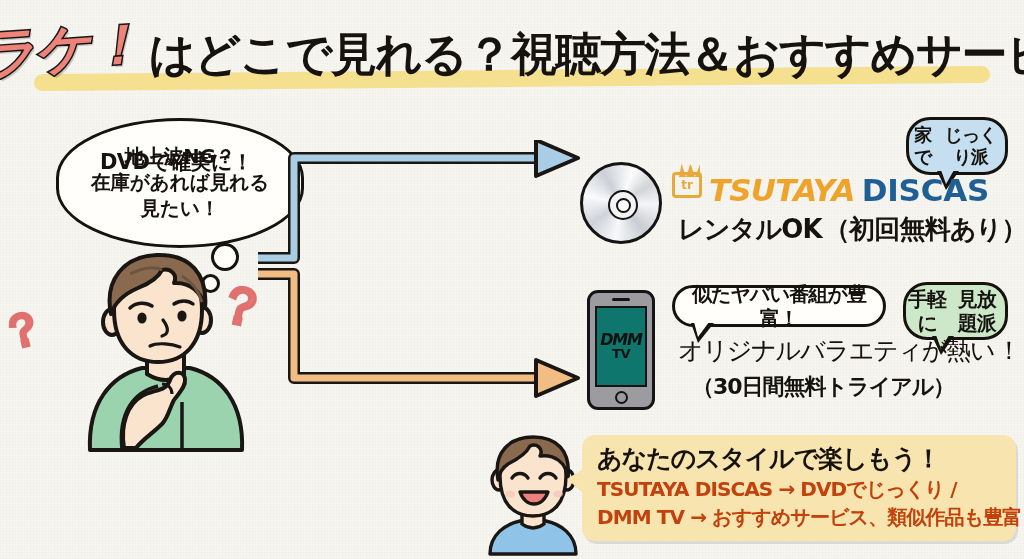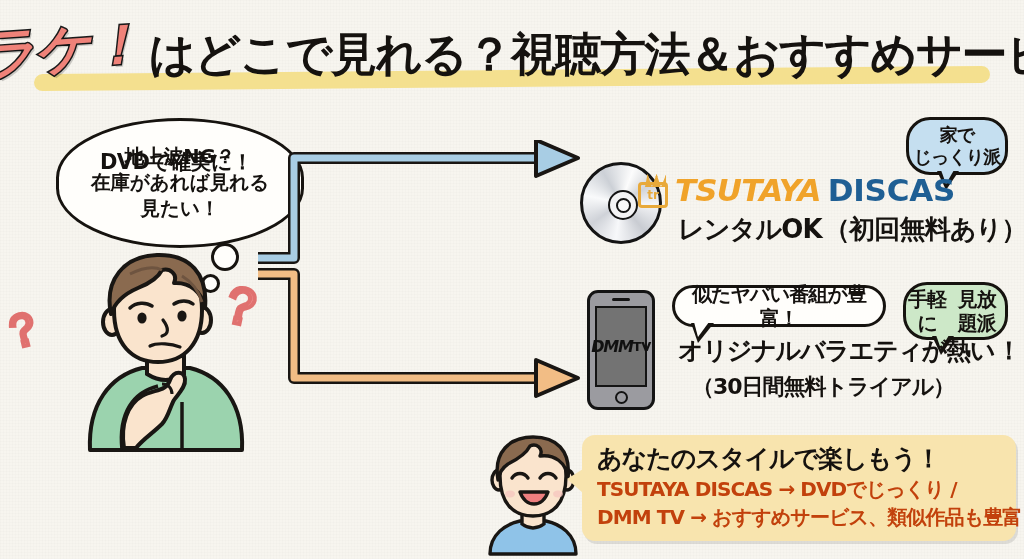--- a/index.html
+++ b/index.html
@@ -116,22 +116,22 @@
   }
 
   
   .phone{
     position:absolute; left:587px; top:290px; width:68px; height:120px;
     border:3.5px solid #141414; border-radius:11px;
     background:#9b9ba0;
   }
   .phone .screen{
     position:absolute; left:5px; top:13px; right:5px; bottom:20px;
-    background:#737373; border:2.5px solid #141414;
-    display:flex; flex-direction:row; align-items:center; justify-content:center;
+    background:#0f766e; border:2.5px solid #141414;
+    display:flex; flex-direction:column; align-items:center; justify-content:center;
   }
   .phone .dmm{
     font-size:16px; font-weight:bold; color:#111; letter-spacing:-1.2px; line-height:.96;
     font-style:italic;
   }
   .phone .tv{
     font-size:13px; font-weight:bold; color:#111; letter-spacing:-.4px; line-height:1.05;
   }
   .phone .home{
     position:absolute; left:50%; bottom:3px; width:13px; height:13px;
@@ -162,21 +162,21 @@
   }
   .bub-stock .tail i{
     position:absolute; left:-4px; top:-21px;
     border-left:4px solid transparent; border-right:11px solid transparent;
     border-top:15px solid #fffefb; width:0; height:0; display:block;
   }
 
   .bub-home{
     left:906px; top:117px; width:102px; height:58px; font-size:18px;
     background:#c5dff0; border-radius:24px; letter-spacing:-1px;
-    flex-direction:column;
+    flex-direction:row;
   }
   .bub-home .tail{
     left:28px; bottom:-18px;
     border-left:9px solid transparent; border-right:13px solid transparent;
     border-top:19px solid #16130f;
   }
   .bub-home .tail i{
     position:absolute; left:-5px; top:-20px;
     border-left:5px solid transparent; border-right:8px solid transparent;
     border-top:14px solid #c5dff0; width:0; height:0; display:block;
@@ -204,21 +204,21 @@
     border-left:9px solid transparent; border-right:13px solid transparent;
     border-top:19px solid #16130f;
   }
   .bub-easy .tail i{
     position:absolute; left:-5px; top:-20px;
     border-left:5px solid transparent; border-right:8px solid transparent;
     border-top:14px solid #cde8c8; width:0; height:0; display:block;
   }
 
   
-  .tsutaya{ position:absolute; left:638px; top:172px; display:flex; align-items:flex-end; }
+  .tsutaya{ position:absolute; left:672px; top:172px; display:flex; align-items:flex-start; }
   .tsu-mark{
     width:30px; height:26px; border:3px solid #e8a93a; border-radius:4px;
     position:relative; margin-right:7px;
     display:flex; align-items:center; justify-content:center;
     font-size:12px; font-weight:bold; color:#e8a93a; line-height:1;
   }
   .tsu-mark::before{
     content:""; position:absolute; left:4px; top:-11px; width:21px; height:10px;
     border-top:3px solid #e8a93a;
     clip-path:polygon(0 100%,12% 0,33% 100%,55% 0,76% 100%,100% 6%,100% 100%);
@@ -239,21 +239,21 @@
   }
   .rental .hl{ display:inline-block; position:relative; padding:0 2px; }
   .rental .hl::after{
     content:""; position:absolute; left:0; right:0; bottom:0px; height:8px;
     background:#f4e08f; border-radius:4px; z-index:-1;
   }
 
   
   .dmm-head{
     position:absolute; left:676px; top:334px;
-    font-size:25px; font-weight:bold; color:#15120f; letter-spacing:-1.2px; white-space:nowrap;
+    font-size:25px; font-weight:normal; color:#15120f; letter-spacing:-1.2px; white-space:nowrap;
   }
   .dmm-head .hl{ display:inline-block; position:relative; padding:0 2px; }
   .dmm-head .hl::after{
     content:""; position:absolute; left:0; right:0; bottom:-1px; height:9px;
     background:#f4d98a; border-radius:4px; z-index:-1;
   }
   .dmm-sub{
     position:absolute; left:692px; top:372px;
     font-size:22px; font-weight:bold; color:#15120f; letter-spacing:-1px; white-space:nowrap;
   }

